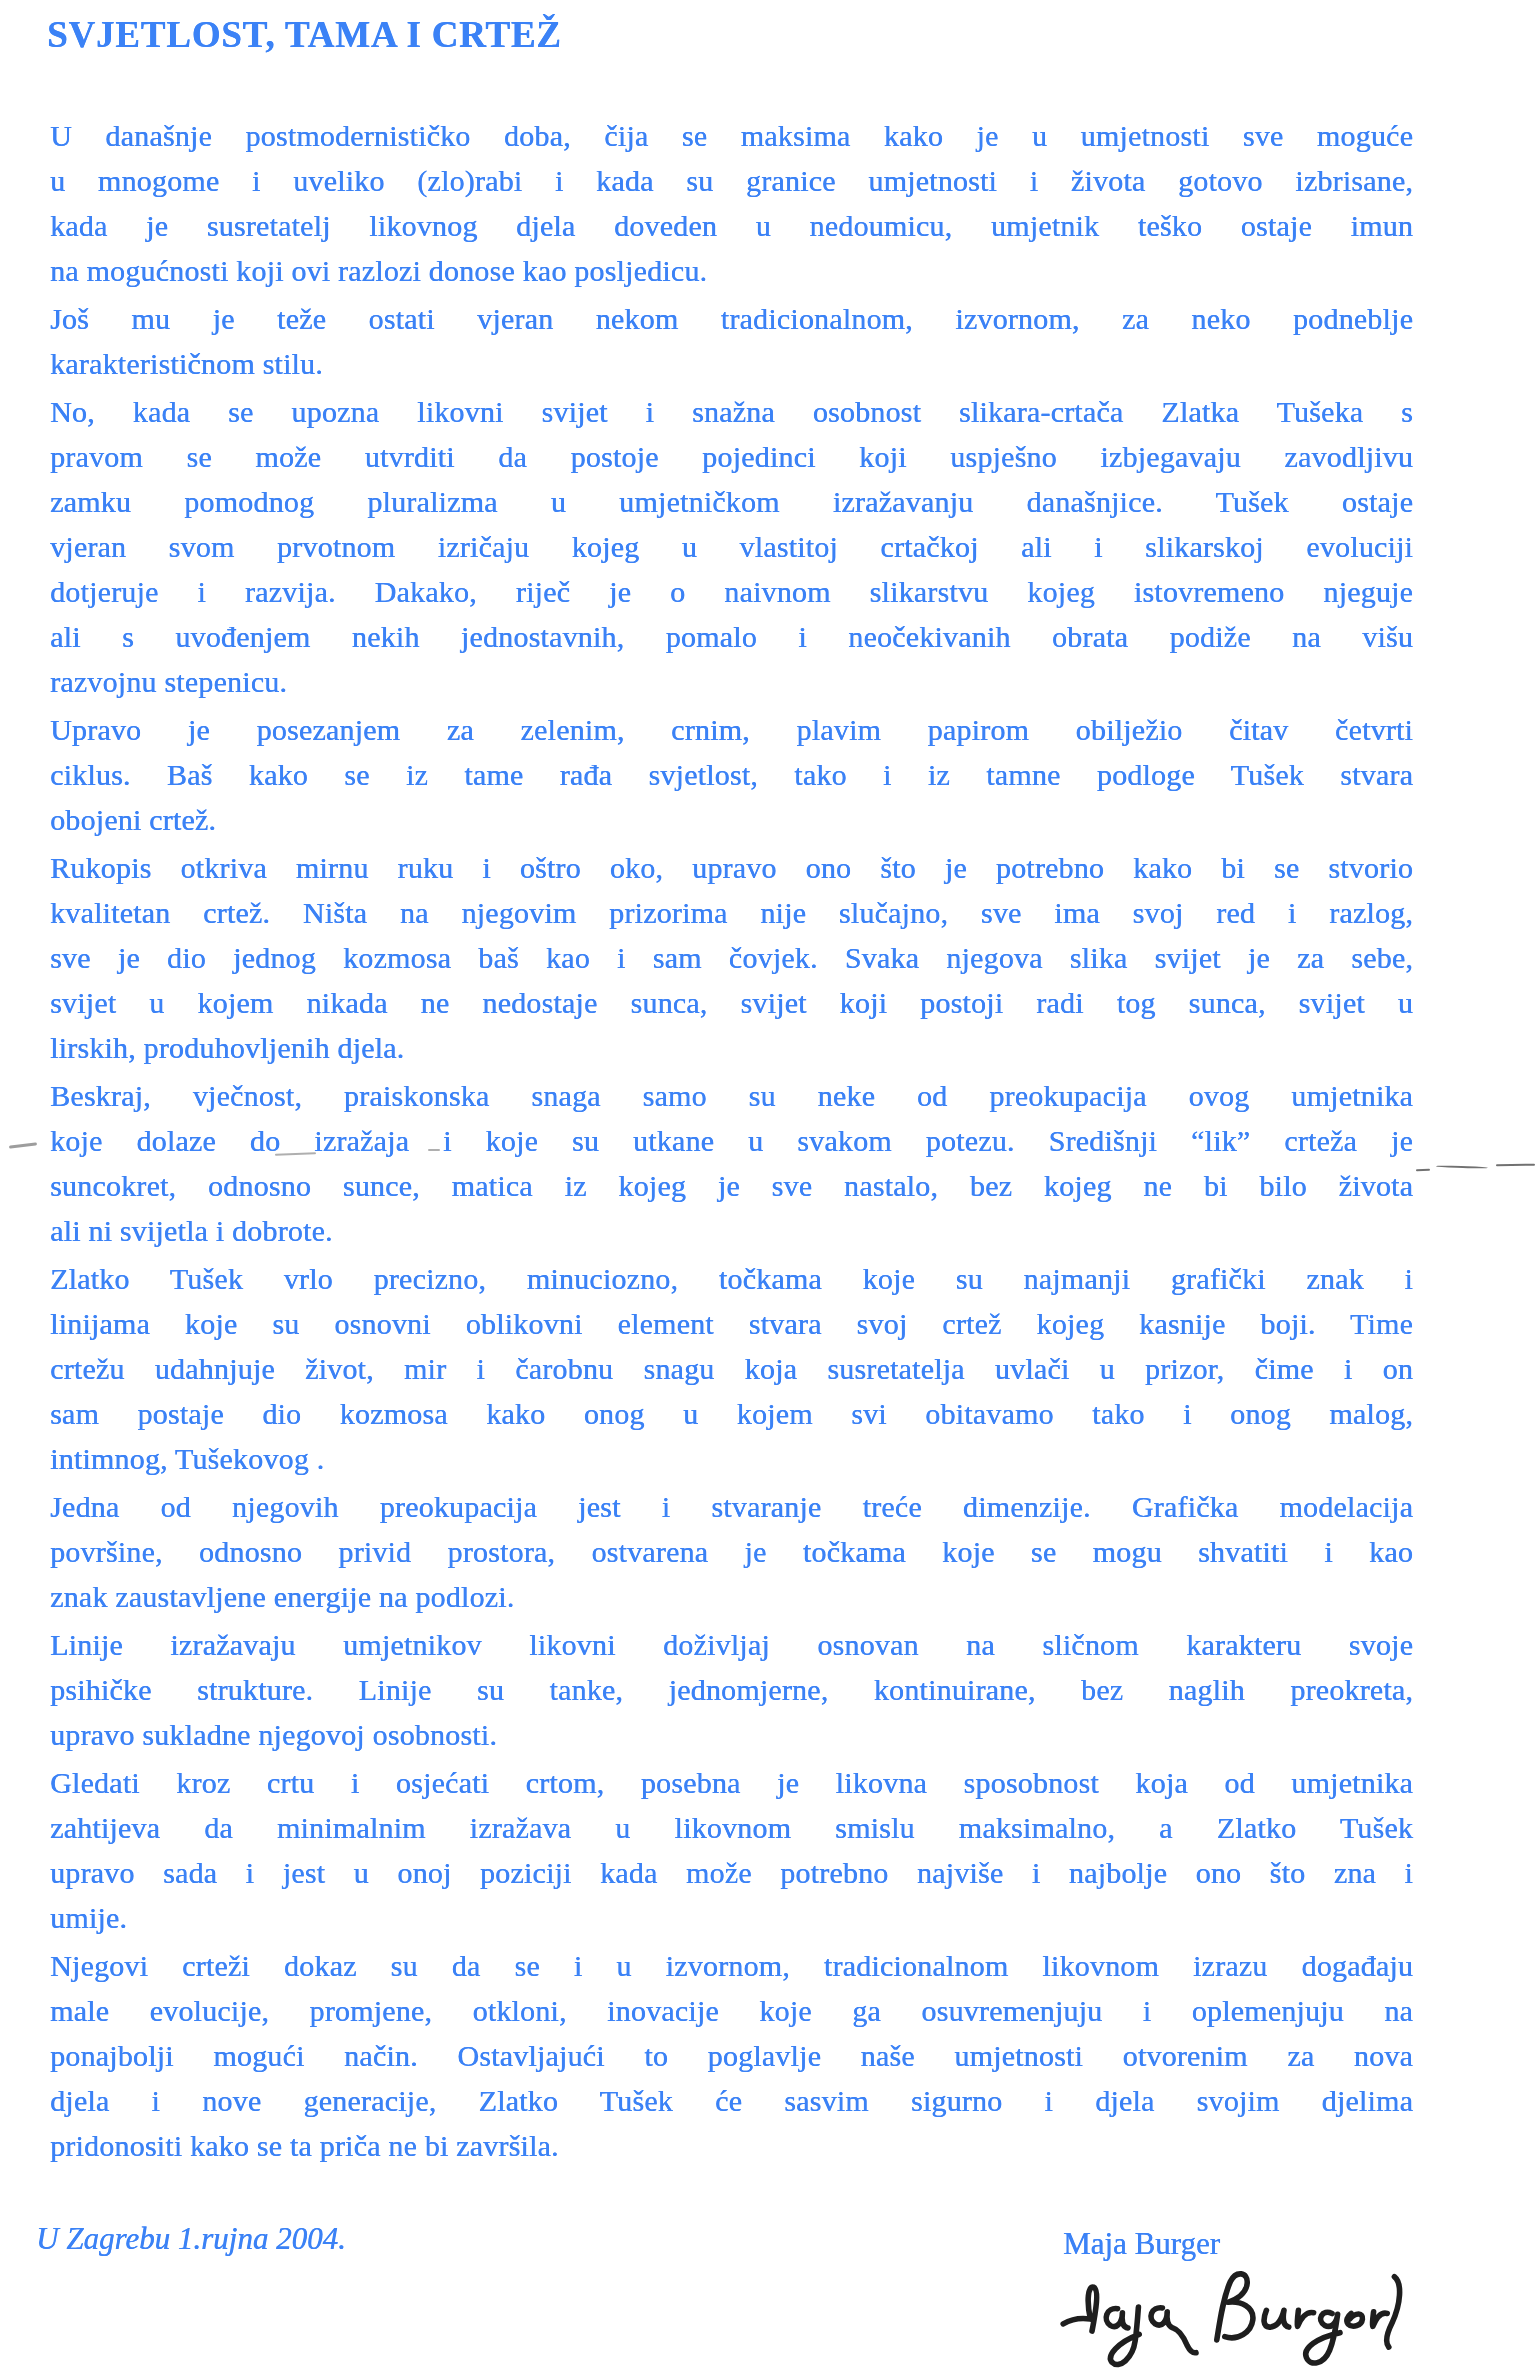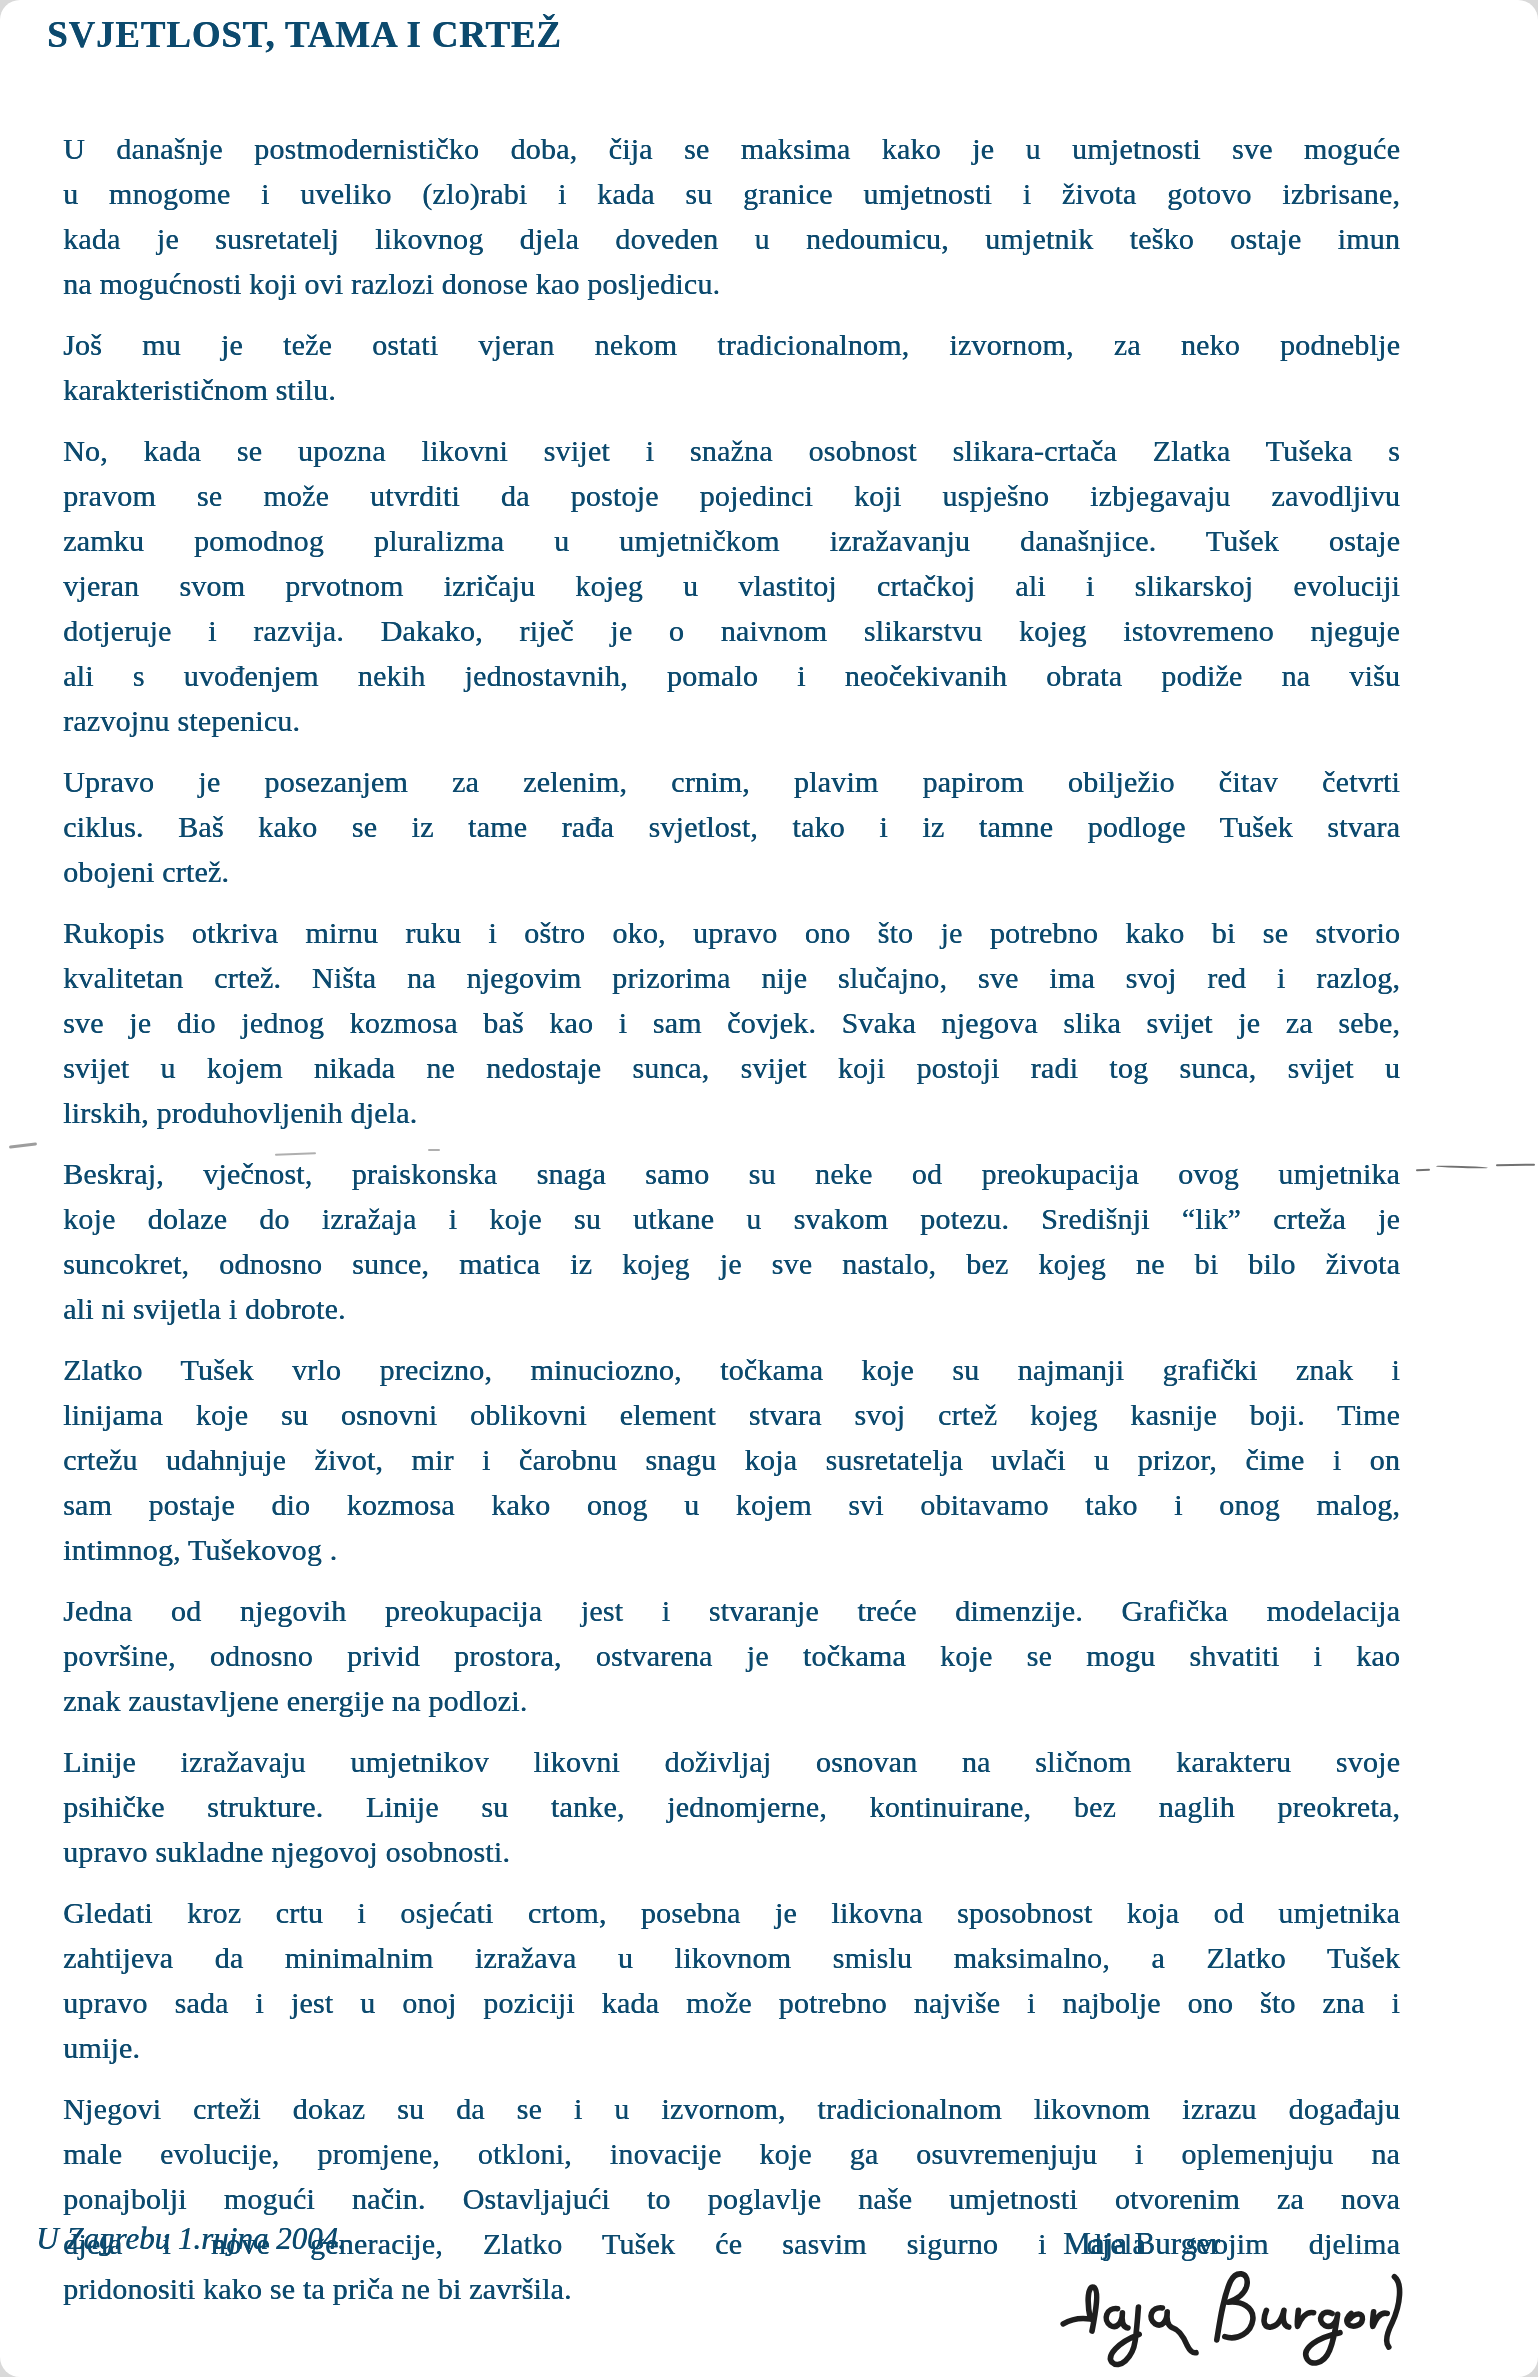--- a/index.html
+++ b/index.html
@@ -2,32 +2,31 @@
 <html style="font-size:12.5px"><head>
 <meta charset="utf-8">
 <style>
   html,body{margin:0;padding:0;background:#d9d9d9;}
   .page{
     position:relative;
     width:1538px;height:2377px;
     background:#ffffff;
     overflow:hidden;
     font-family:"Liberation Serif", serif;
-    color:#0c4a6e;
+    color:#3b82f6;
     text-shadow:0.4px 0 0 currentColor; 
-    border-radius:20px;
   }
   .doc-title{
     position:absolute;left:47px;top:12.5px;margin:0;
     font-size:37px;font-weight:700;letter-spacing:0.8px;
   }
   .doc-body{
     position:absolute;left:47px;top:110px;width:1369px;
   }
-  .paragraph{margin:16px;padding:0;}
+  .paragraph{margin:3px;padding:0;}
   .line{
     height:45px;line-height:45px;
     font-size:30px;letter-spacing:0.2px;
     text-align:justify;text-align-last:justify;
   }
   .line.para-end{text-align:center;text-align-last:left;}
   .footer-date{
     position:absolute;left:36px;top:2221px;
     font-size:31px;
     font-style:italic;

